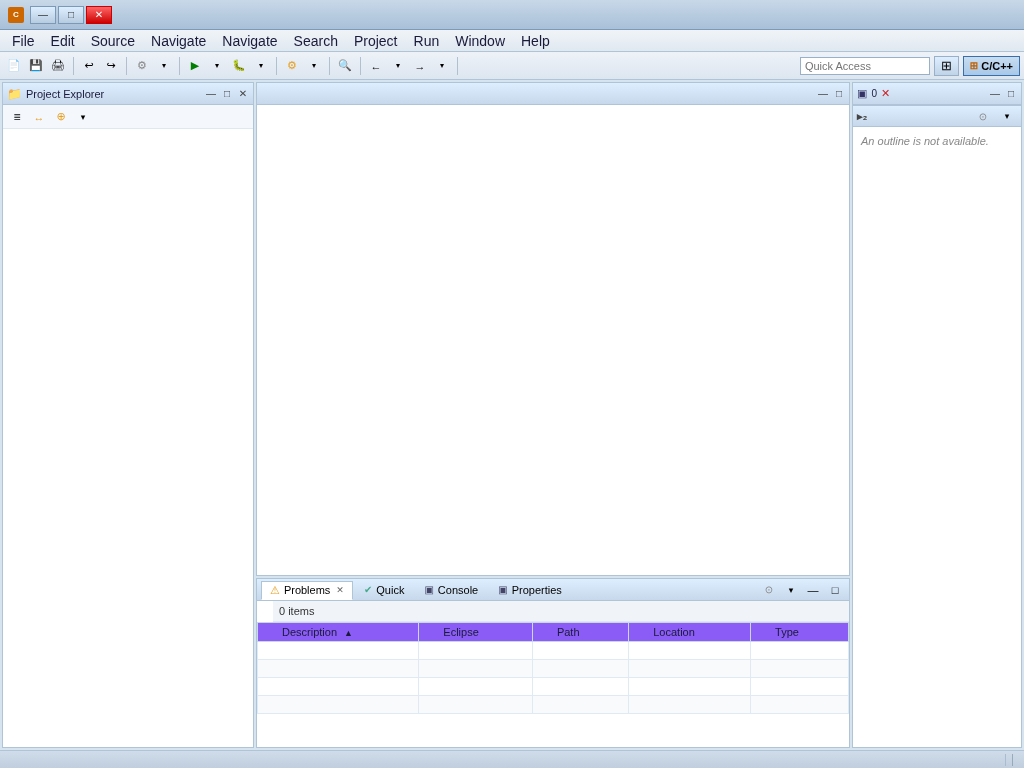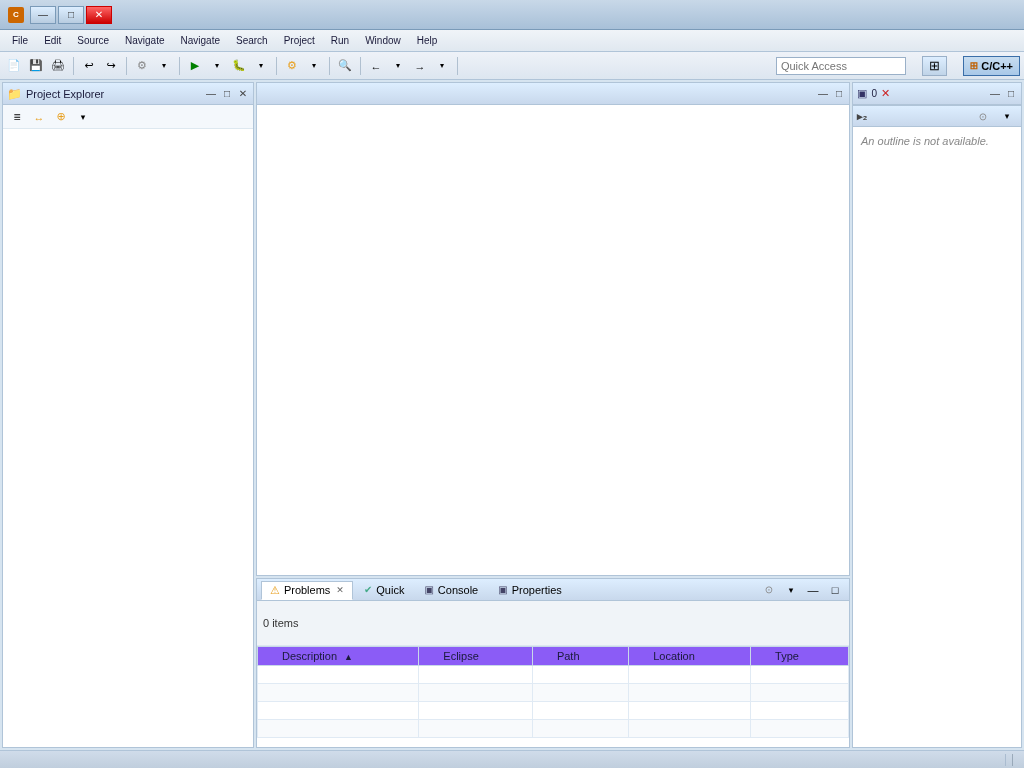--- a/index.html
+++ b/index.html
@@ -59,21 +59,21 @@
       height: 22px;
       display: flex;
       align-items: center;
       padding: 0 4px;
       border-bottom: 1px solid #b0c4d8;
     }
     .menu-item {
       padding: 2px 8px;
       cursor: pointer;
       color: #1a1a3a;
-      font-size: 10px;
+      font-size: 14px;
       border-radius: 2px;
     }
 
     
     .toolbar {
       background: linear-gradient(to bottom, #eef2f8, #dde6f0);
       height: 28px;
       display: flex;
       align-items: center;
       padding: 0 4px;
@@ -97,21 +97,21 @@
       display: flex; align-items: center; justify-content: center;
       font-size: 11px;
       border-radius: 2px;
     }
 
     
     .toolbar-right {
       margin-left: auto;
       display: flex;
       align-items: center;
-      gap: 16px;
+      gap: 4px;
     }
     .quick-access-input {
       width: 130px;
       height: 18px;
       border: 1px solid #9ab0c8;
       background: white;
       padding: 0 4px;
       font-size: 11px;
       color: #888;
     }
@@ -262,25 +262,26 @@
       border: 1px solid #b0c4d8;
       border-bottom-color: white;
       margin-bottom: -1px;
     }
     .tab-right {
       margin-left: auto;
       display: flex; align-items: center; gap: 2px;
     }
 
     .problems-status {
-      padding: 16px 6px;
+      padding: 4px 6px;
       font-size: 11px;
       color: #333;
       background: #f0f4f8;
       border-bottom: 1px solid #dde8f0;
+      margin-left: 16px;
     }
 
     .problems-table {
       width: 100%;
       border-collapse: collapse;
       font-size: 11px;
     }
     .problems-table th {
       background: #8b5cf6;
       border: 1px solid #c8d8e8;

